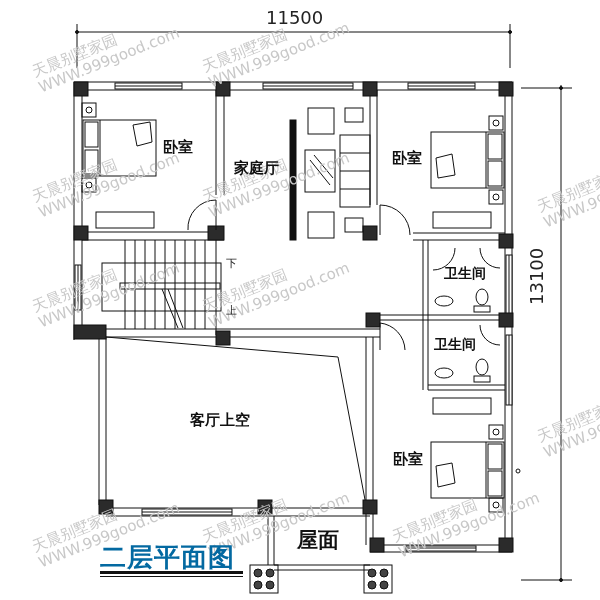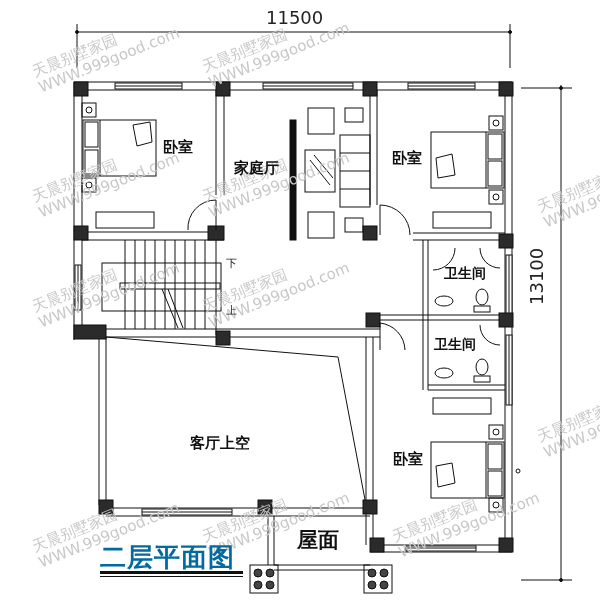--- a/index.html
+++ b/index.html
@@ -277,21 +277,21 @@
   </div>
 
 <div class="dim" style="left:266px;top:9px;font-size:18px;">11500</div>
 <div class="dim" style="left:528px;top:305px;font-size:18px;transform:rotate(-90deg);transform-origin:left top;">13100</div>
 
 <div class="lbl" style="left:163px;top:140px;font-size:15px;">卧室</div>
 <div class="lbl" style="left:234px;top:149px;font-size:15px;margin-top:12px;">家庭厅</div>
 <div class="lbl" style="left:392px;top:151px;font-size:15px;">卧室</div>
 <div class="lbl" style="left:444px;top:266px;font-size:14px;">卫生间</div>
 <div class="lbl" style="left:434px;top:337px;font-size:14px;">卫生间</div>
-<div class="lbl" style="left:190px;top:436px;font-size:15px;">客厅上空</div>
+<div class="lbl" style="left:190px;top:413px;font-size:15px;">客厅上空</div>
 <div class="lbl" style="left:393px;top:452px;font-size:15px;">卧室</div>
 <div class="lbl" style="left:297px;top:530px;font-size:21px;">屋面</div>
 
 <div class="dim" style="left:226px;top:258px;font-size:11px;">下</div>
 <div class="dim" style="left:226px;top:305px;font-size:11px;">上</div>
 
 <div class="title">二层平面图</div>
 <div class="title-ul1"></div>
 <div class="title-ul2"></div>
 

